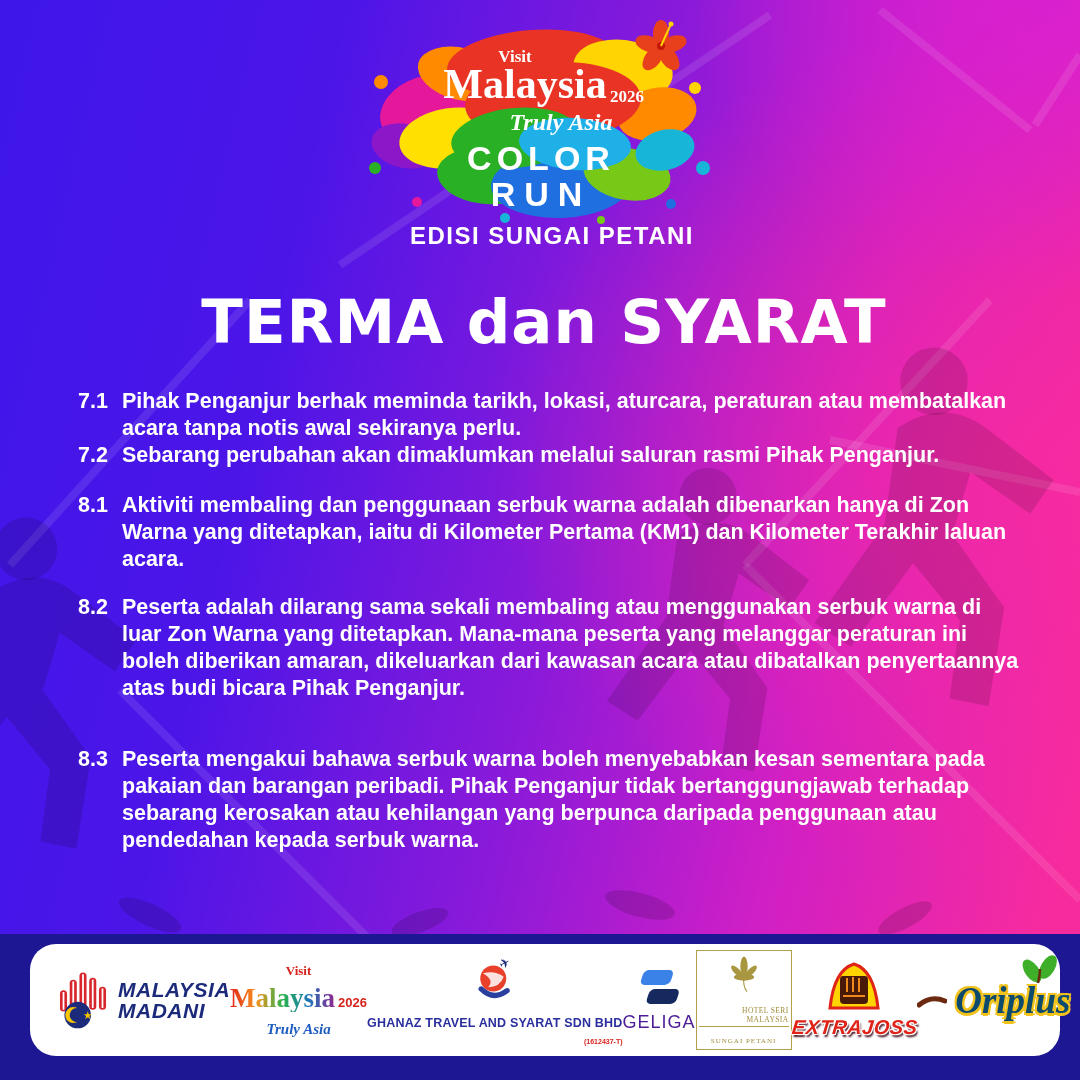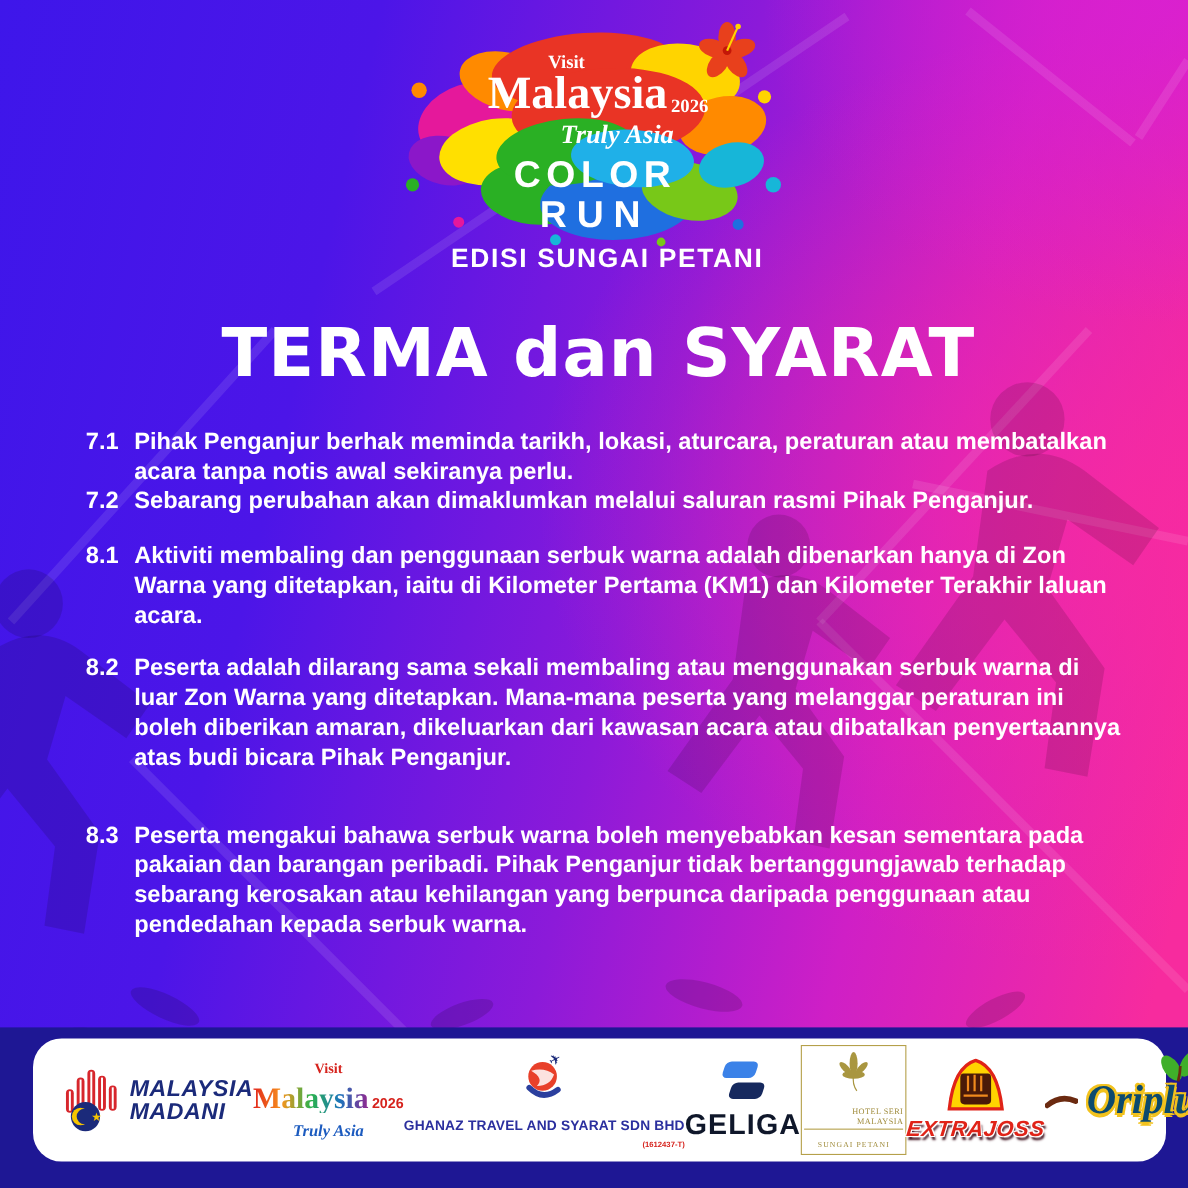--- a/index.html
+++ b/index.html
@@ -49,21 +49,21 @@
   @supports ((-webkit-background-clip:text)){
     .vm-word{-webkit-background-clip:text;background-clip:text;color:transparent;}
   }
   .vm-row{display:flex;align-items:baseline;gap:3px;}
   .vm-year{color:#d6231d;font-size:13px;font-weight:bold;}
   .vm-tagline{color:#1c5bbf;font-family:"Liberation Serif",serif;font-style:italic;font-size:15px;font-weight:bold;margin-top:2px;}
   .ghanaz{display:flex;flex-direction:column;align-items:center;}
   .ghanaz-text{color:#2b2f9e;font-weight:bold;font-size:12.5px;letter-spacing:.2px;}
   .ghanaz-reg{color:#d6231d;font-weight:bold;font-size:7px;align-self:flex-end;}
   .geliga{display:flex;flex-direction:column;align-items:center;gap:2px;}
-  .geliga-text{color:#0f172a;font-weight:bold;font-size:26px;letter-spacing:1px;}
+  .geliga-text{color:#4c1d95;font-weight:normal;font-size:18px;letter-spacing:1px;}
   .hotel{width:96px;height:100px;border:1px solid #b5a04a;display:flex;flex-direction:column;align-items:center;justify-content:flex-end;padding:4px 2px;box-sizing:border-box;text-align:right;}
   .hotel-line1{color:#a08c3c;font-family:"Liberation Serif",serif;font-size:7.5px;letter-spacing:.4px;border-bottom:1px solid #b5a04a;padding-bottom:2px;margin-top:2px;}
   .hotel-line2{color:#a08c3c;font-family:"Liberation Serif",serif;font-size:7px;letter-spacing:1px;margin-top:2px;}
   .extrajoss{display:flex;flex-direction:column;align-items:center;}
   .extrajoss-text{
     color:#e02318;font-weight:bold;font-style:italic;font-size:20px;letter-spacing:.5px;
     text-shadow:-1px -1px 0 #fff,1px -1px 0 #fff,-1px 1px 0 #fff,1px 1px 0 #fff,2px 3px 2px #40111e;
     transform:skewX(-6deg);margin-top:-6px;
   }
   .oriplus{position:relative;display:flex;align-items:center;}

